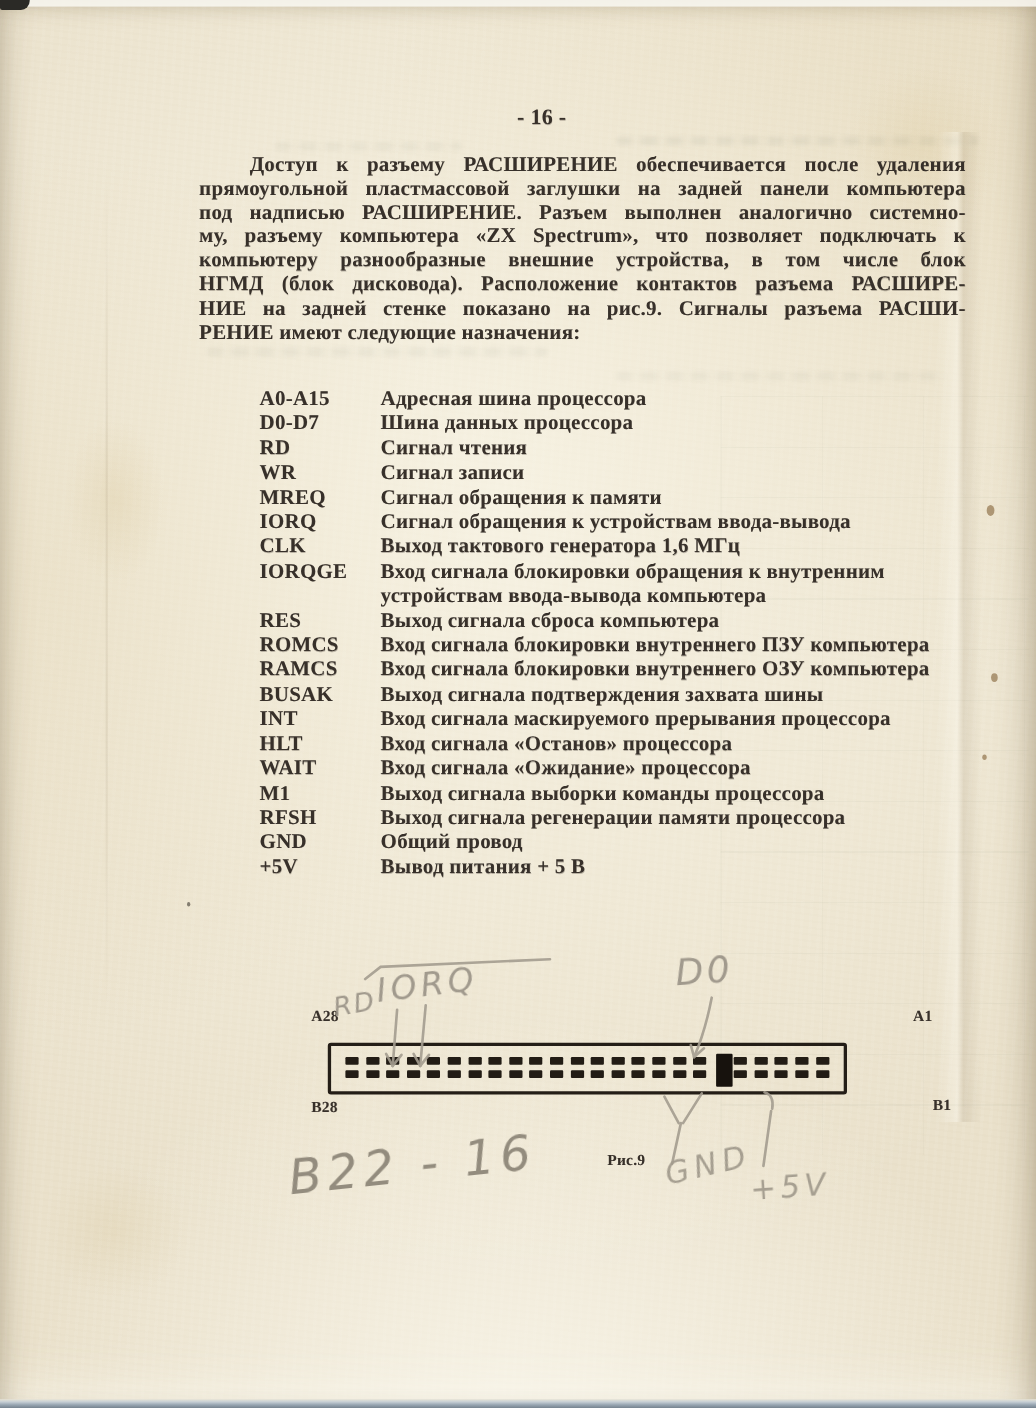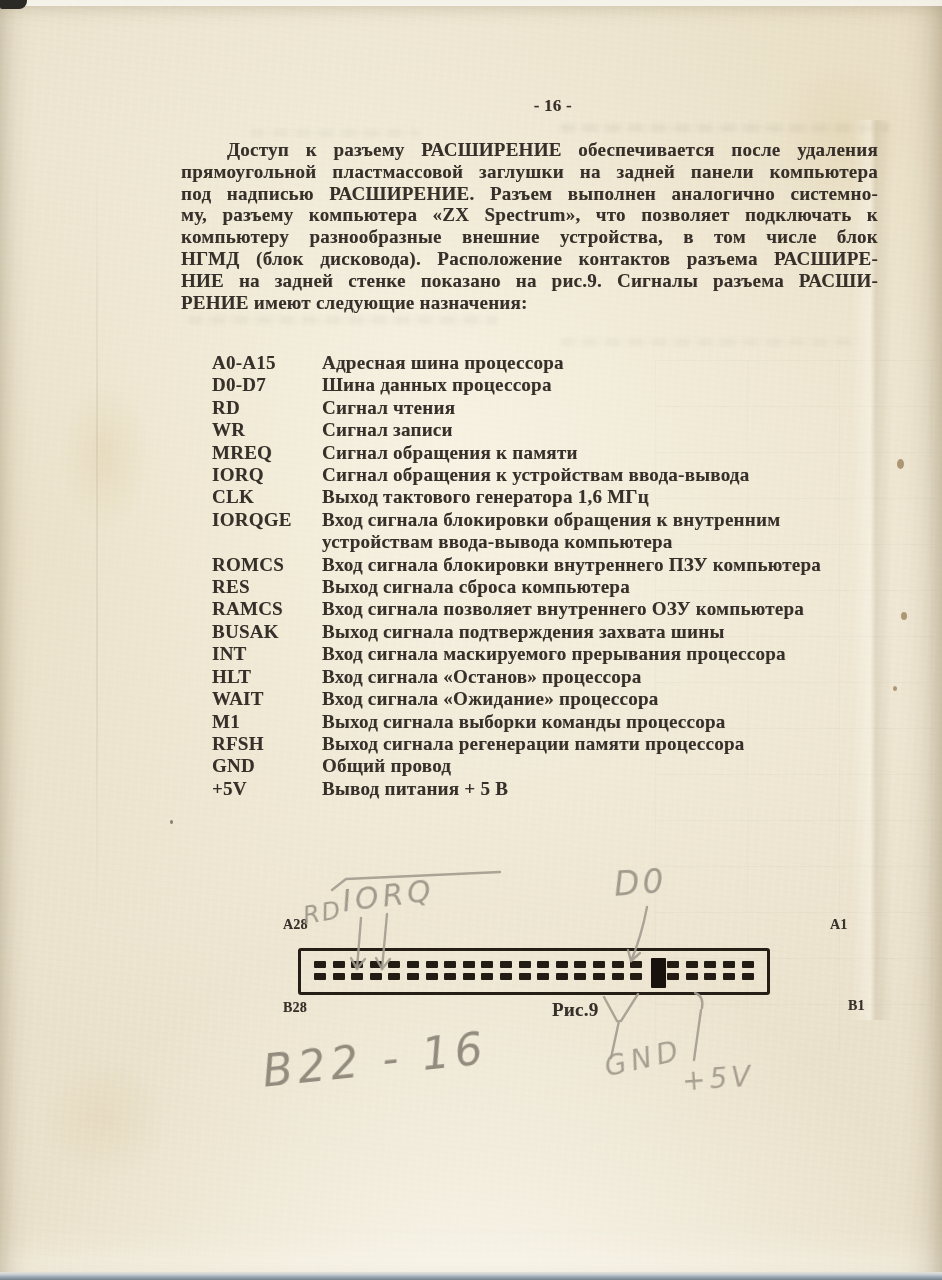--- a/index.html
+++ b/index.html
@@ -15,41 +15,41 @@
       repeating-linear-gradient(94deg, rgba(255,255,255,.05) 0 3px, transparent 3px 8px),
       #eae1cb;
     box-shadow:
       inset 0 14px 24px -14px rgba(118,100,68,.38),
       inset 18px 0 30px -18px rgba(122,104,72,.40),
       inset -22px 0 34px -20px rgba(116,96,64,.46),
       inset 0 -46px 55px -40px rgba(250,248,238,.95);
   }
   .print{color:#37302a;font-weight:700;letter-spacing:.25px;
          text-shadow:.3px .3px 0 rgba(55,47,40,.30);}
-  .pagenum{position:absolute;left:480px;top:96px;width:92px;text-align:right;font-size:17px;}
+  .pagenum{position:absolute;left:470px;top:96px;width:92px;text-align:left;font-size:20px;}
   .para{position:absolute;left:181px;top:139px;width:697px;font-size:19px;line-height:21.8px;}
   .pline{text-align:justify;text-align-last:justify;white-space:normal;}
   .pline.last{text-align:left;text-align-last:left;}
   .pline.first{text-indent:46px;}
   .siglist{position:absolute;left:212px;top:352px;width:680px;font-size:19px;line-height:22.4px;}
-  .srow{display:flex;}
+  .srow{display:flex;margin-left:24px;}
   .sname{flex:0 0 110px;}
   .sdesc{width:552px;white-space:pre-line;}
   
   .figlabel{position:absolute;font-size:14px;}
   .connector{position:absolute;left:298px;top:948px;width:472px;height:47px;
              border:3px solid #241e17;border-radius:3px;box-sizing:border-box;}
   .pinswrap{position:absolute;left:3px;top:3px;right:3px;bottom:3px;}
   .pinrow{width:440px;margin:0 auto;display:flex;justify-content:space-between;}
   .pinrow.top{margin-top:7px;}
   .pinrow.bot{margin-top:5px;}
   .pin{width:12px;height:7px;background:#221c15;border-radius:1px;}
   .pin.hidden-pin{visibility:hidden;}
   .keyblock{position:absolute;width:15px;height:30px;top:4px;background:#17120d;border-radius:1px;}
-  .caption{position:absolute;left:552px;top:999px;font-size:19px;text-align:center;}
+  .caption{position:absolute;left:552px;top:1048px;font-size:14px;text-align:center;}
   
   .hand{position:absolute;font-family:"DejaVu Sans",sans-serif;font-style:italic;font-weight:400;
         color:#9d968a;opacity:.95;filter:blur(.3px);}
   .hw-iorq{left:342px;top:878px;font-size:30px;letter-spacing:4px;transform:rotate(-7deg);}
   .hw-rd{left:303px;top:899px;font-size:24px;letter-spacing:2px;transform:rotate(-10deg);}
   .hw-d0{left:614px;top:863px;font-size:33px;letter-spacing:3px;transform:rotate(-4deg);}
   .hw-gnd{left:604px;top:1042px;font-size:28px;letter-spacing:5px;transform:rotate(-13deg);color:#a39c8e;}
   .hw-5v{left:682px;top:1062px;font-size:28px;letter-spacing:4px;transform:rotate(-4deg);color:#a39c8e;}
   .hw-note{left:262px;top:1034px;font-size:44px;letter-spacing:5px;transform:rotate(-6deg);color:#8f887a;}
   .arrows{position:absolute;left:0;top:0;pointer-events:none;}
@@ -132,30 +132,30 @@
     <div class="srow">
         <span class="sname">CLK</span>
         <span class="sdesc">Выход тактового генератора 1,6 МГц</span>
       </div>
     <div class="srow">
         <span class="sname">IORQGE</span>
         <span class="sdesc">Вход сигнала блокировки обращения к внутренним
 устройствам ввода-вывода компьютера</span>
       </div>
     <div class="srow">
+        <span class="sname">RES</span>
+        <span class="sdesc">Выход сигнала сброса компьютера</span>
+      </div>
+    <div class="srow">
         <span class="sname">ROMCS</span>
         <span class="sdesc">Вход сигнала блокировки внутреннего ПЗУ компьютера</span>
       </div>
     <div class="srow">
-        <span class="sname">RES</span>
-        <span class="sdesc">Выход сигнала сброса компьютера</span>
-      </div>
-    <div class="srow">
         <span class="sname">RAMCS</span>
-        <span class="sdesc">Вход сигнала позволяет внутреннего ОЗУ компьютера</span>
+        <span class="sdesc">Вход сигнала блокировки внутреннего ОЗУ компьютера</span>
       </div>
     <div class="srow">
         <span class="sname">BUSAK</span>
         <span class="sdesc">Выход сигнала подтверждения захвата шины</span>
       </div>
     <div class="srow">
         <span class="sname">INT</span>
         <span class="sdesc">Вход сигнала маскируемого прерывания процессора</span>
       </div>
     <div class="srow">

